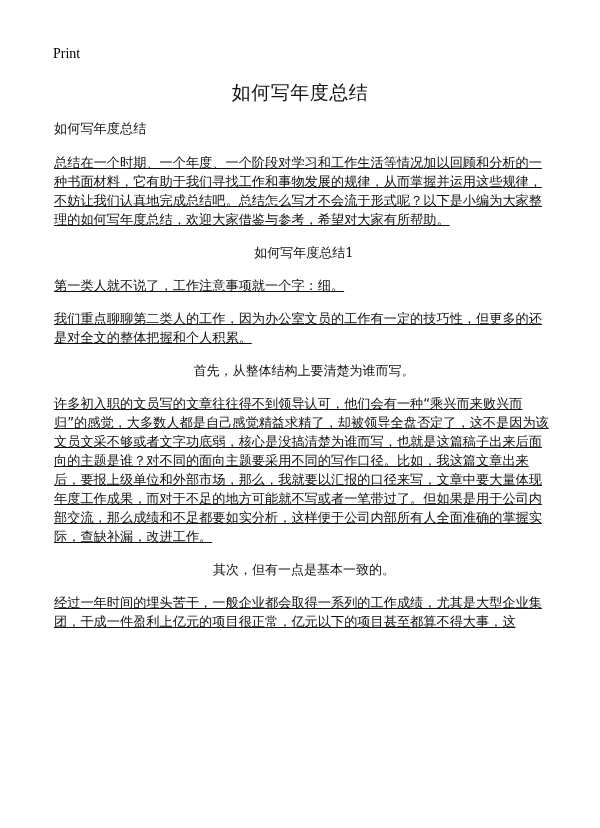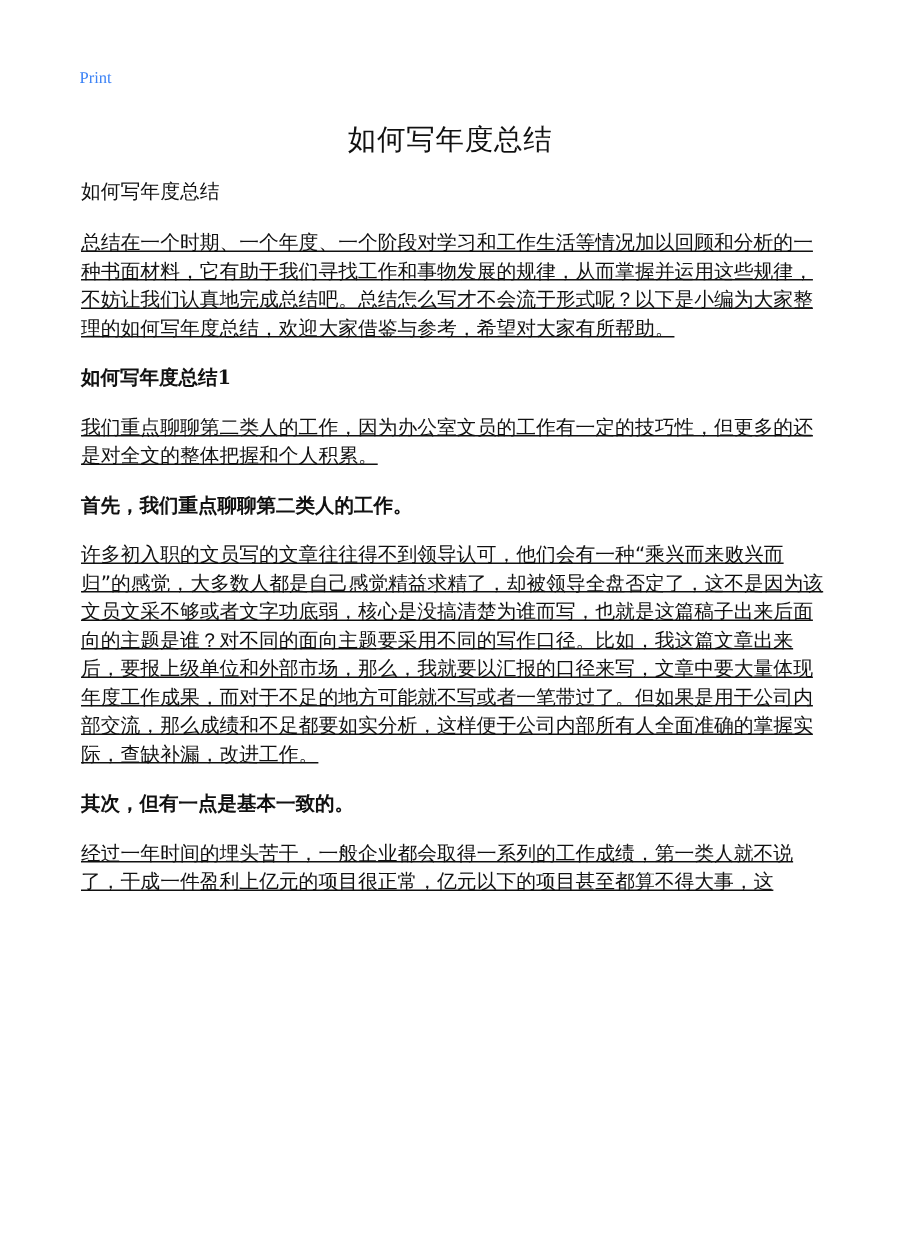--- a/index.html
+++ b/index.html
@@ -1,31 +1,32 @@
 <!DOCTYPE html>
 <html><head>
   <meta charset="utf-8">
   <style>
     html, body { margin: 0; padding: 0; background: #ffffff; }
     body { width: 600px; height: 828px; overflow: hidden; position: relative; color: #111; font-family: "DejaVu Sans", "Liberation Sans", sans-serif; }
-    .print { position: absolute; left: 53px; top: 46px; font-family: "Liberation Serif", "DejaVu Serif", serif; font-size: 11px; color: #3b82f6; }
+    .print { position: absolute; left: 53px; top: 46px; font-family: "Liberation Serif", "DejaVu Serif", serif; font-size: 14px; color: #000000; }
     .title { position: absolute; left: 0; width: 600px; top: 80px; text-align: center; font-size: 19px; color: #111; letter-spacing: 0.5px; }
     .content { position: absolute; left: 54px; top: 119px; width: 500px; font-size: 13.2px; line-height: 19px; }
     .subtitle { margin: 0 0 15px 0; }
     p { margin: 0 0 14px 0; text-decoration: underline; }
-    h3 { font-family: "DejaVu Serif", "Liberation Serif", serif; font-size: 13px; font-weight: bold; margin: 0 0 14px 0; line-height: 19px; }
+    h3 { font-family: "DejaVu Serif", "Liberation Serif", serif; font-size: 13px; font-weight: normal; margin: 0 0 14px 0; line-height: 19px; text-align: center; }
   </style>
 </head>
 <body>
 
 <div class="print">Print</div>
 <div class="title">如何写年度总结</div>
 
 <div class="content">
   <div class="subtitle">如何写年度总结</div>
   <p>总结在一个时期、一个年度、一个阶段对学习和工作生活等情况加以回顾和分析的一种书面材料，它有助于我们寻找工作和事物发展的规律，从而掌握并运用这些规律，不妨让我们认真地完成总结吧。总结怎么写才不会流于形式呢？以下是小编为大家整理的如何写年度总结，欢迎大家借鉴与参考，希望对大家有所帮助。</p>
   <h3>如何写年度总结1</h3>
+  <p>第一类人就不说了，工作注意事项就一个字：细。</p>
   <p>我们重点聊聊第二类人的工作，因为办公室文员的工作有一定的技巧性，但更多的还是对全文的整体把握和个人积累。</p>
-  <h3>首先，我们重点聊聊第二类人的工作。</h3>
+  <h3>首先，从整体结构上要清楚为谁而写。</h3>
   <p>许多初入职的文员写的文章往往得不到领导认可，他们会有一种“乘兴而来败兴而归”的感觉，大多数人都是自己感觉精益求精了，却被领导全盘否定了，这不是因为该文员文采不够或者文字功底弱，核心是没搞清楚为谁而写，也就是这篇稿子出来后面向的主题是谁？对不同的面向主题要采用不同的写作口径。比如，我这篇文章出来后，要报上级单位和外部市场，那么，我就要以汇报的口径来写，文章中要大量体现年度工作成果，而对于不足的地方可能就不写或者一笔带过了。但如果是用于公司内部交流，那么成绩和不足都要如实分析，这样便于公司内部所有人全面准确的掌握实际，查缺补漏，改进工作。</p>
   <h3>其次，但有一点是基本一致的。</h3>
-  <p>经过一年时间的埋头苦干，一般企业都会取得一系列的工作成绩，第一类人就不说了，干成一件盈利上亿元的项目很正常，亿元以下的项目甚至都算不得大事，这</p>
+  <p>经过一年时间的埋头苦干，一般企业都会取得一系列的工作成绩，尤其是大型企业集团，干成一件盈利上亿元的项目很正常，亿元以下的项目甚至都算不得大事，这</p>
 </div>
 
 </body></html>

